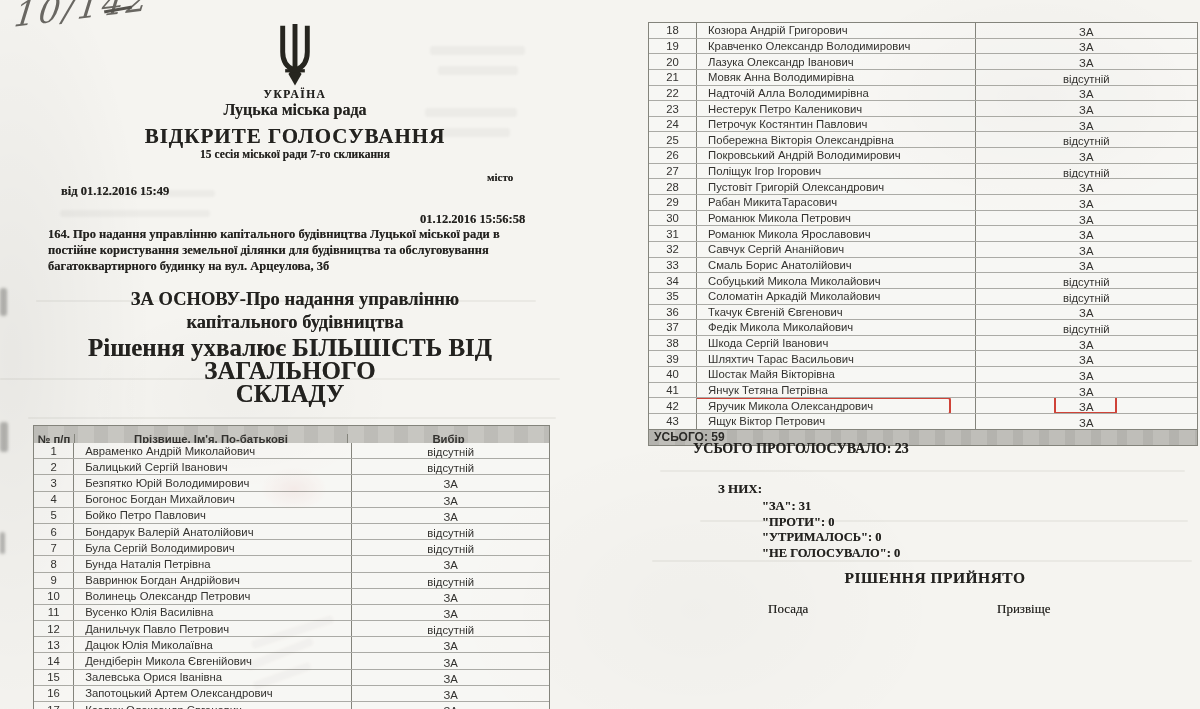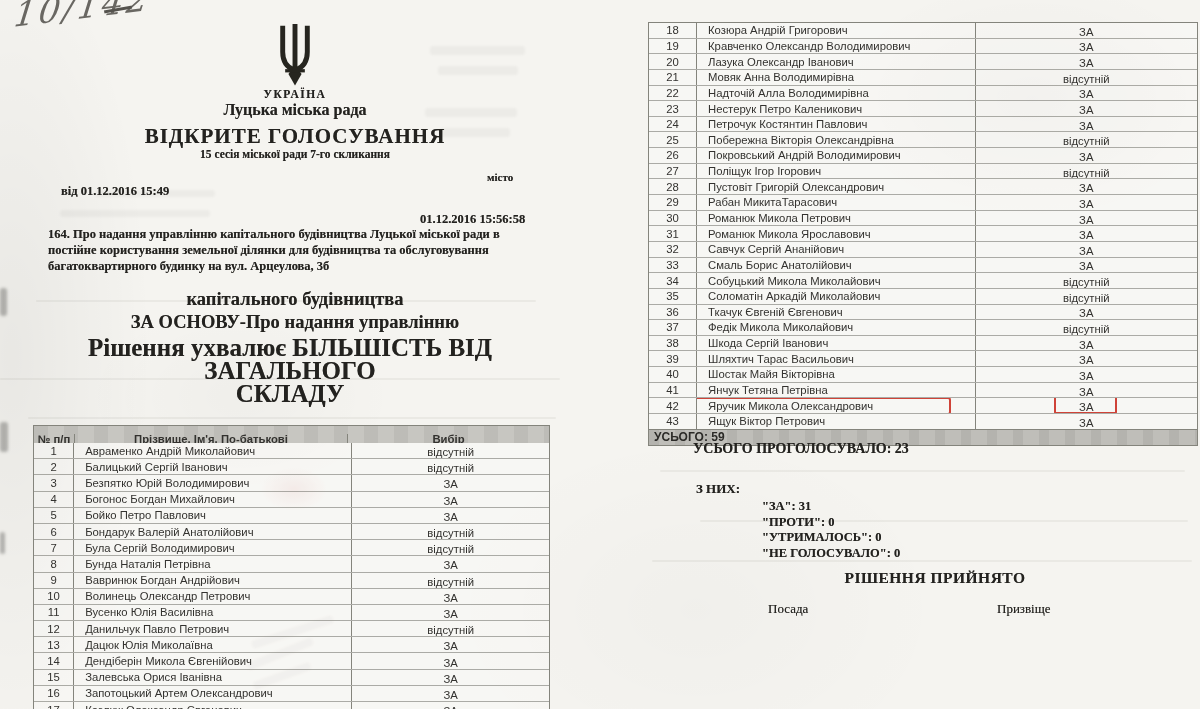--- a/index.html
+++ b/index.html
@@ -56,21 +56,21 @@
   .total-row{height:15px;background:
      repeating-linear-gradient(90deg, rgba(0,0,0,0.06) 0 10px, rgba(0,0,0,0) 10px 26px),
      #bfbeb9;border-top:1px solid #84847c;display:flex;align-items:center;
      font-weight:bold;font-size:12px;padding-left:5px;color:#2b2a27;}
   .hl-name::after{content:"";position:absolute;left:-9px;right:24px;top:-1px;bottom:-2px;
      border:2px solid var(--hl,#cf4338);border-radius:3px;}
   .hl-vote::after{content:"";position:absolute;left:78px;right:80px;top:-4px;bottom:-1px;
      border:2px solid var(--hl,#cf4338);border-radius:2px;}
   
   .sum-total{position:absolute;left:693px;top:441px;font-size:14px;font-weight:bold;}
-  .sum-ofthem{position:absolute;left:696px;top:481px;font-size:13px;font-weight:bold;}
+  .sum-ofthem{position:absolute;left:718px;top:481px;font-size:13px;font-weight:bold;}
   .sum-items{position:absolute;left:762px;top:499px;font-size:12.5px;font-weight:bold;line-height:15.5px;}
   .decision{position:absolute;left:795px;top:569px;width:280px;text-align:center;font-size:15.5px;font-weight:bold;letter-spacing:0.5px;}
   .sig-position{position:absolute;left:768px;top:601px;font-size:13px;}
   .sig-surname{position:absolute;left:997px;top:601px;font-size:13px;}
   .soft{text-shadow:0 0 0.5px rgba(45,44,40,0.55);}
 </style>
 </head>
 <body>
 
 <div class="page">
@@ -116,22 +116,22 @@
   <div class="place soft">місто</div>
   <div class="timestamp soft">01.12.2016 15:56:58</div>
 
   <div class="agenda soft">
     <div>164.  Про надання управлінню капітального будівництва Луцької міської ради в</div>
     <div>постійне користування земельної ділянки для  будівництва  та обслуговування</div>
     <div>багатоквартирного  будинку на вул. Арцеулова, 3б</div>
   </div>
 
   <div class="motion soft">
+    <div>ЗА ОСНОВУ-Про надання управлінню</div>
     <div>капітального будівництва</div>
-    <div>ЗА ОСНОВУ-Про надання управлінню</div>
   </div>
   <div class="rule soft">
     <div>Рішення ухвалює БІЛЬШІСТЬ ВІД ЗАГАЛЬНОГО</div>
     <div>СКЛАДУ</div>
   </div>
 
   <div class="tbl tbl-left">
     <div class="trow thead">
       <div class="c n">№ п/п</div>
       <div class="c name">Прізвище, Ім'я, По-батькові</div>

